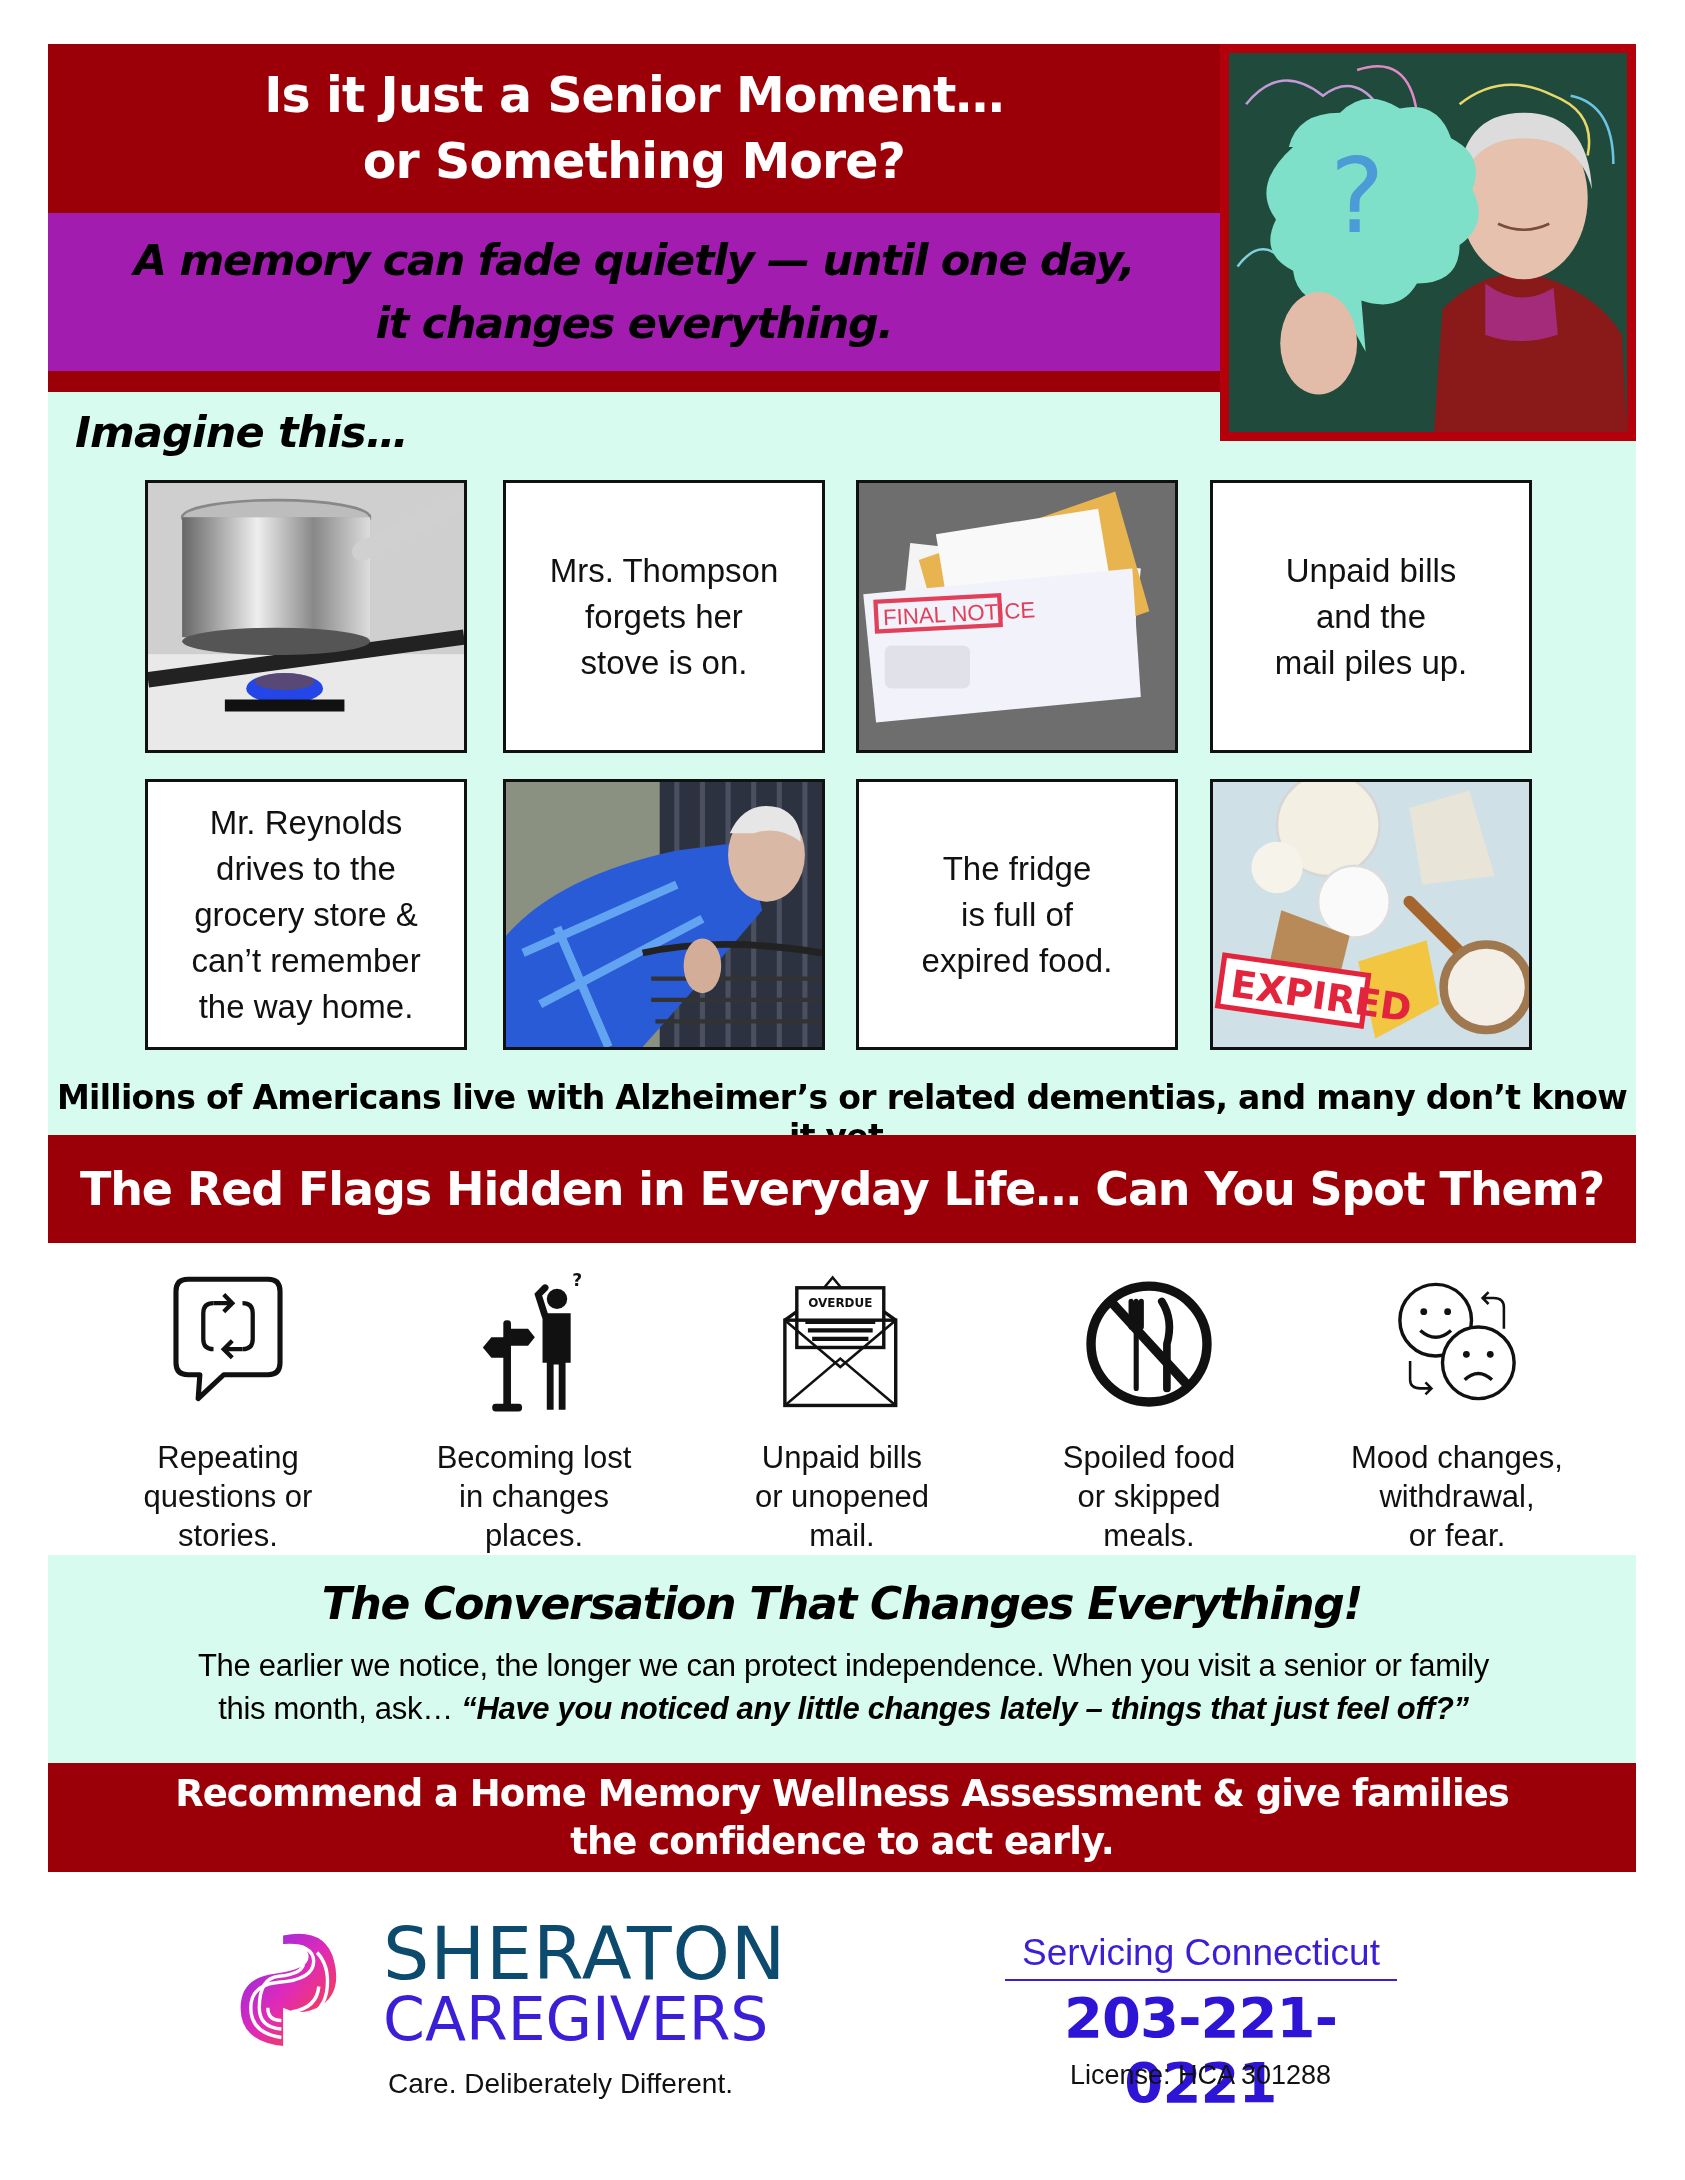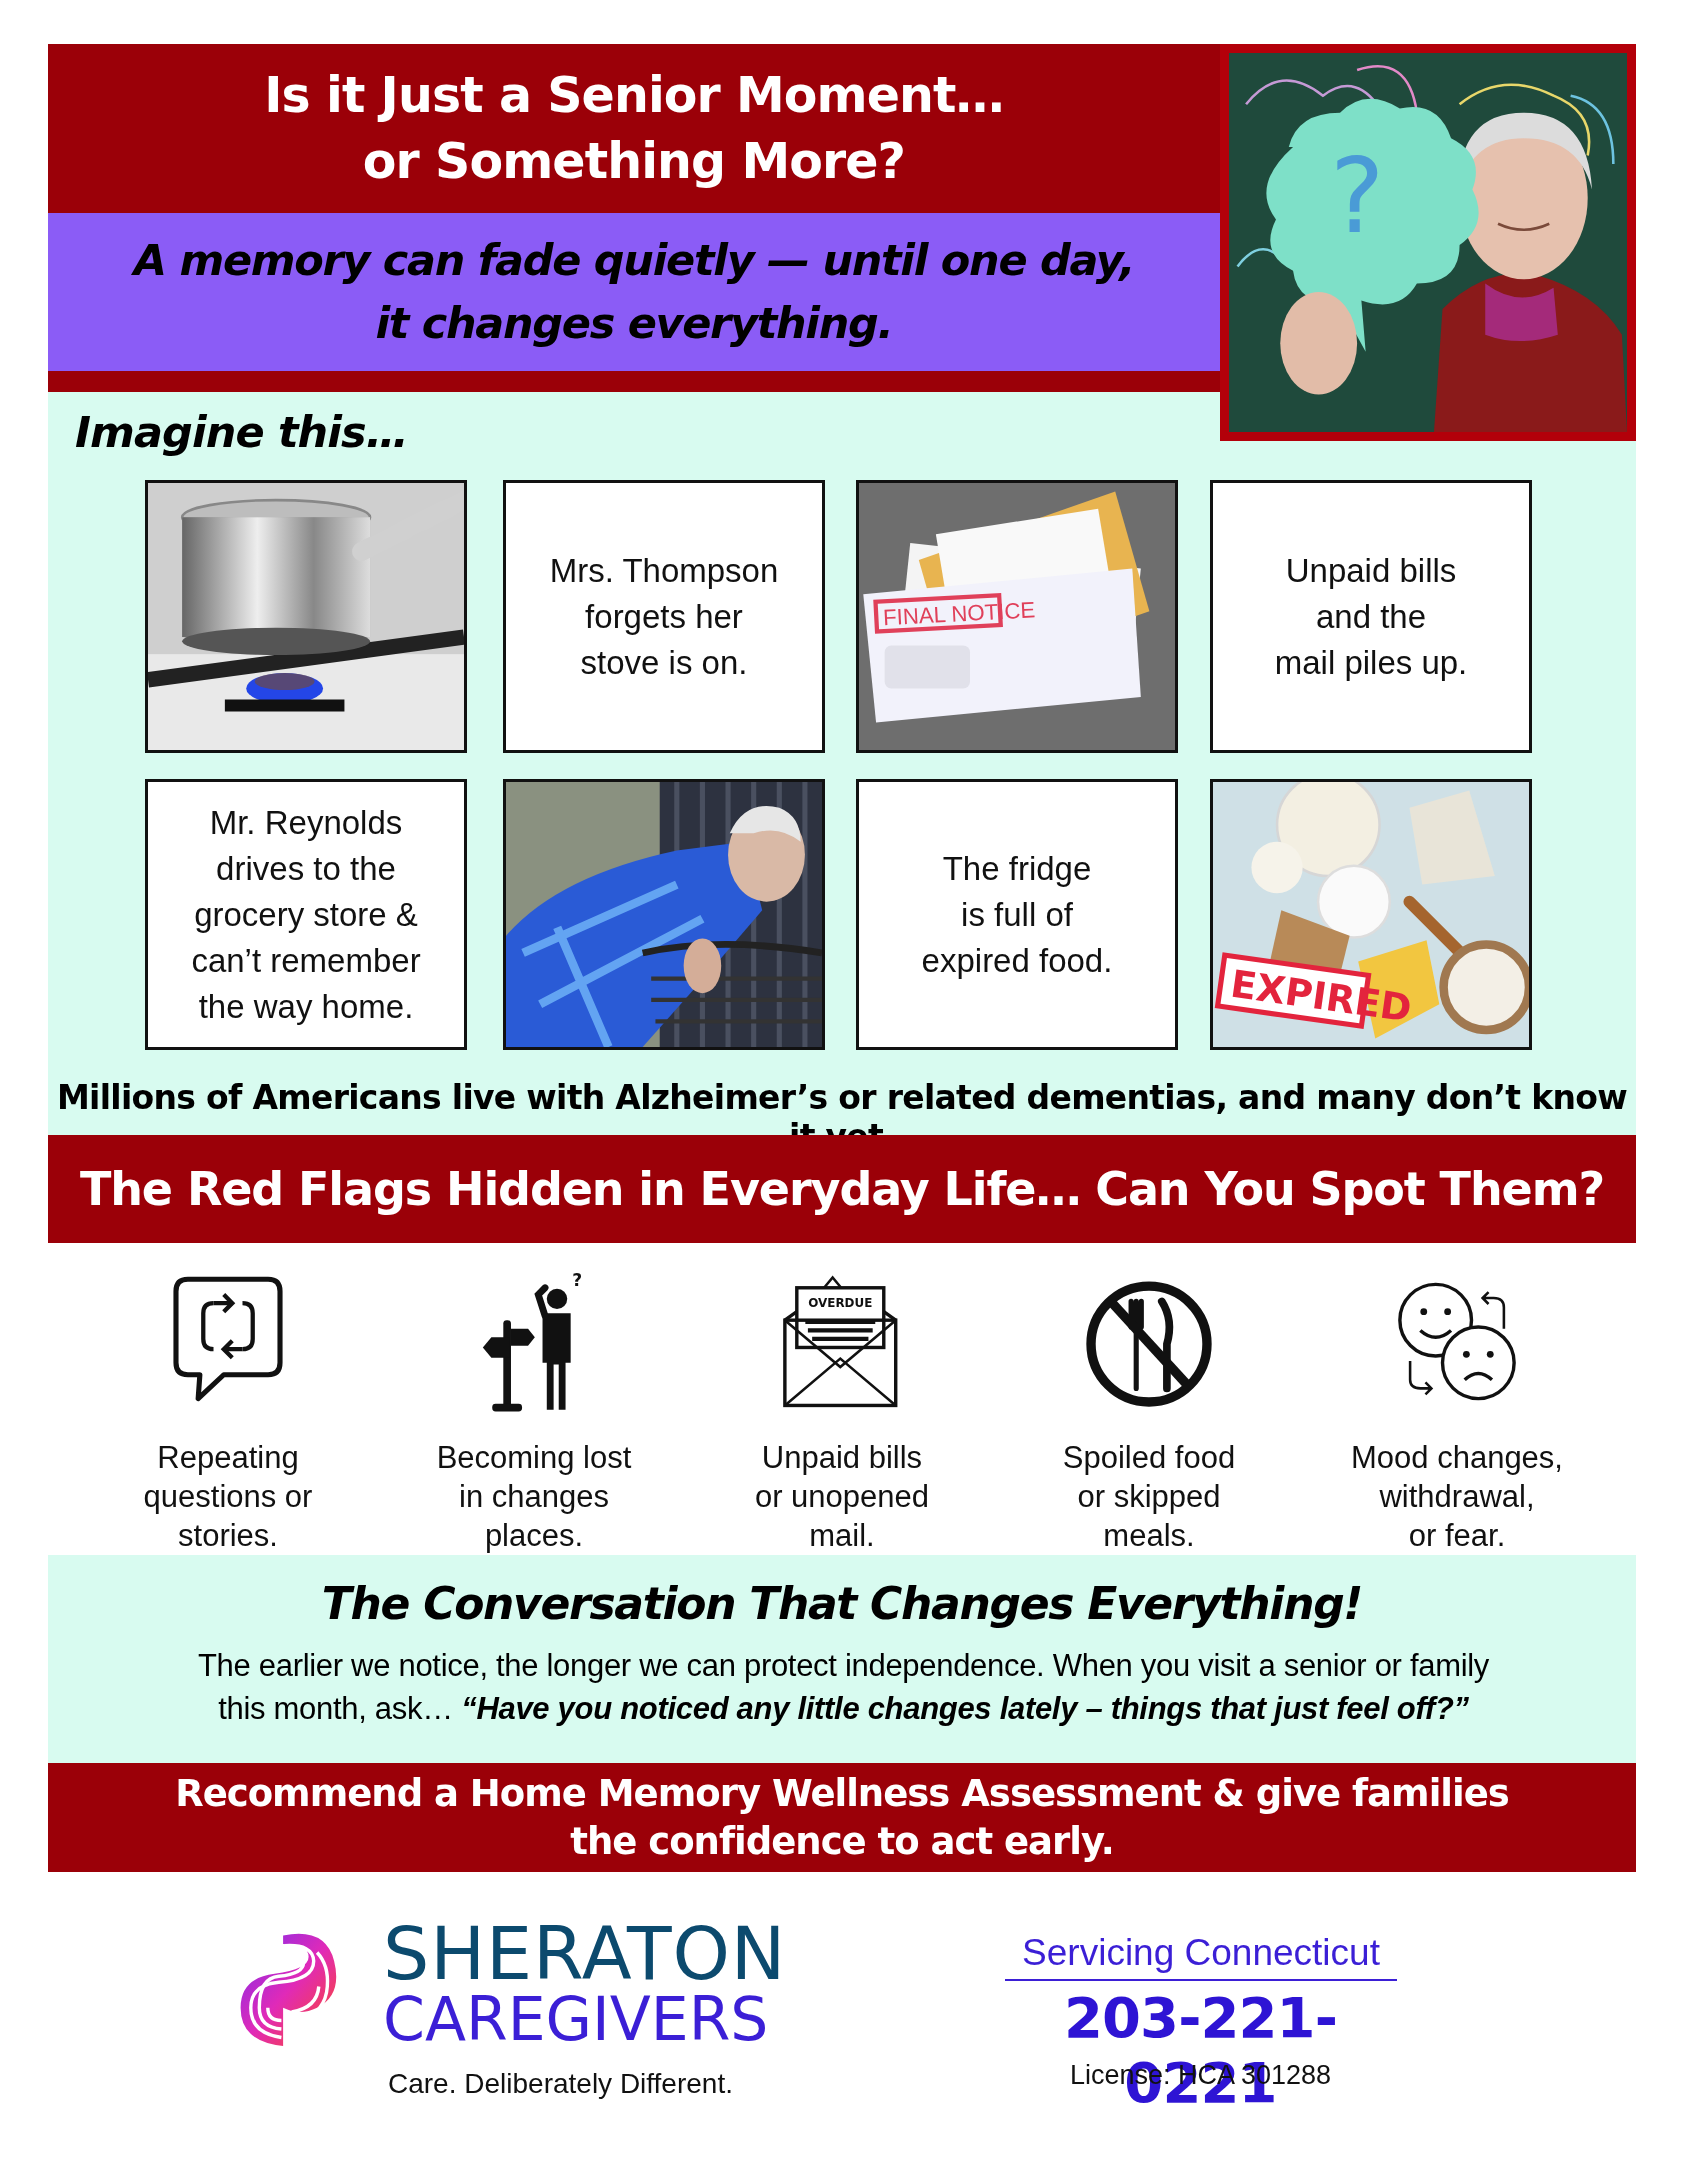--- a/index.html
+++ b/index.html
@@ -4,21 +4,21 @@
 <style>
   * { box-sizing: border-box; margin: 0; padding: 0; }
   html, body { width: 1686px; height: 2181px; background: #ffffff; overflow: hidden; }
   body { position: relative; font-family: "Liberation Sans", "DejaVu Sans", sans-serif; color: #000; }
   .abs { position: absolute; }
 
   
   .title-band { left: 48px; top: 44px; width: 1172px; height: 169px; background: #9b0008; color: #fff;
     display: flex; flex-direction: column; align-items: center; justify-content: center; text-align: center; }
   .title-band .line { font-family: "DejaVu Sans", sans-serif; font-weight: bold; font-size: 49px; line-height: 66px; letter-spacing: -0.9px; }
-  .subtitle { left: 48px; top: 213px; width: 1172px; height: 158px; background: #8b5cf6;
+  .subtitle { left: 48px; top: 213px; width: 1172px; height: 158px; background: #a21caf;
     display: flex; flex-direction: column; align-items: center; justify-content: center; text-align: center; }
   .subtitle .line { font-family: "DejaVu Sans", sans-serif; font-weight: bold; font-style: italic; font-size: 43px; line-height: 63px; letter-spacing: -1.3px; }
   .red-strip { left: 48px; top: 371px; width: 1172px; height: 21px; background: #9b0008; }
 
   
   .hero-photo { left: 1220px; top: 44px; width: 416px; height: 397px; border: 9.4px solid #b3000a; overflow: hidden;
     background: radial-gradient(ellipse at 30% 30%, #2f6b55 0%, #1f4a3c 60%, #173a30 100%); }
   .hero-photo svg { width: 100%; height: 100%; display: block; }
 
   

